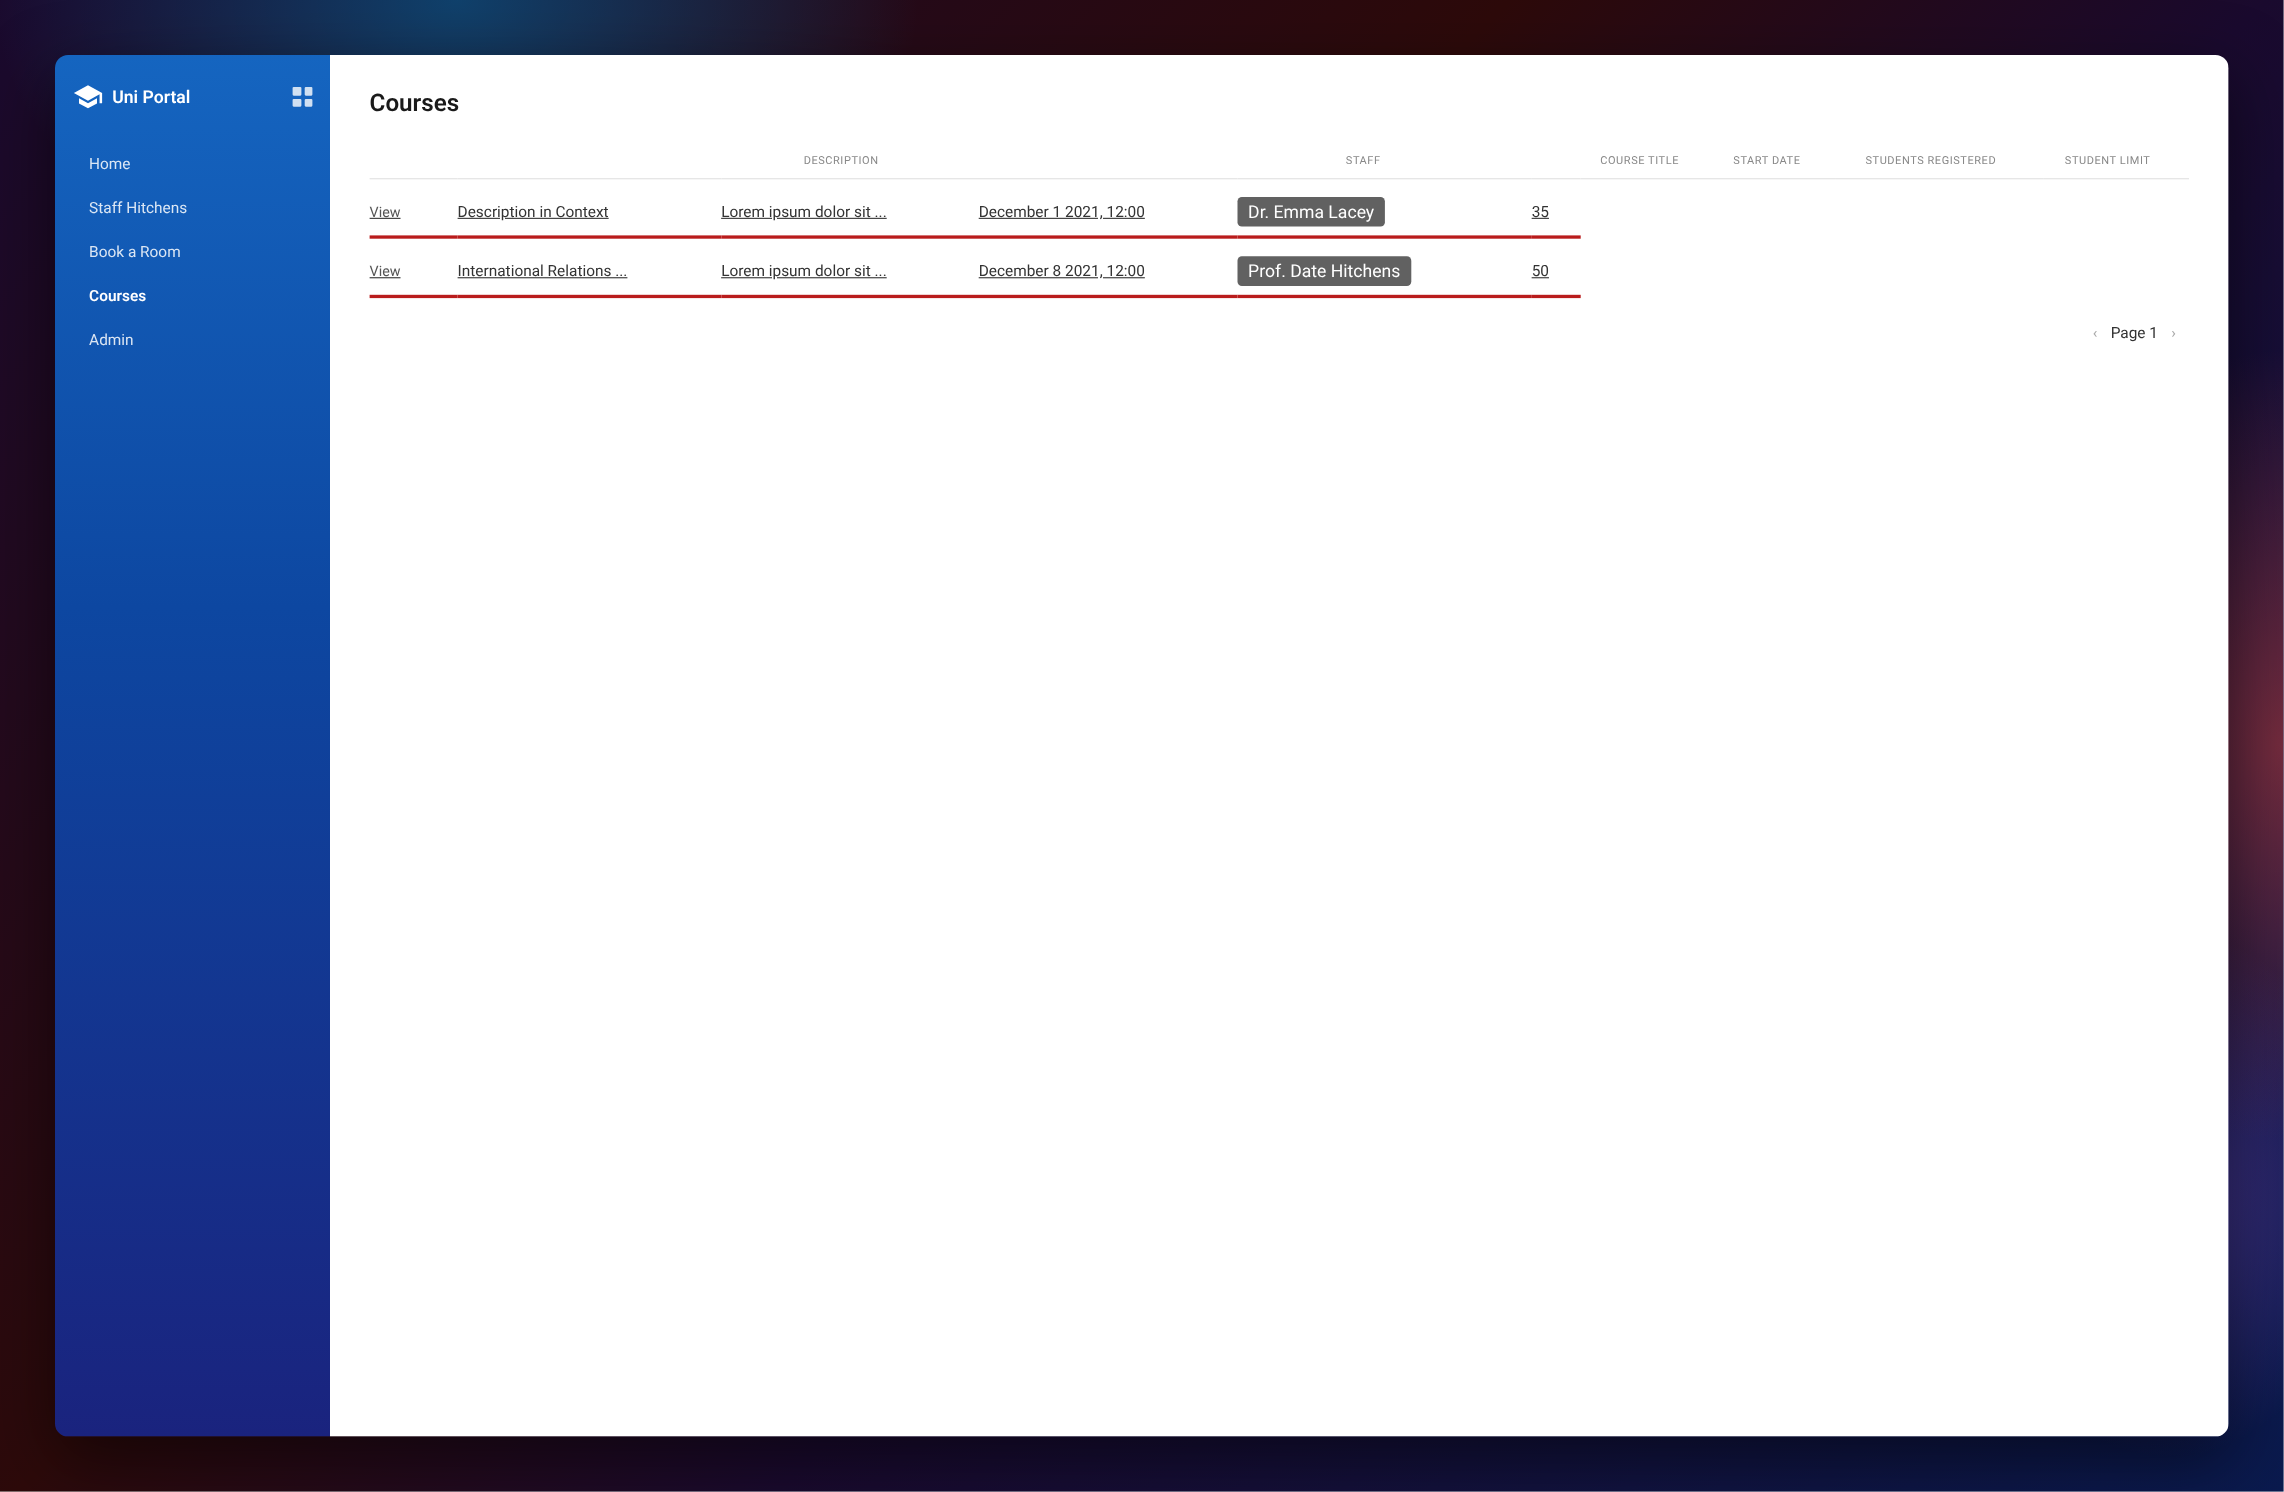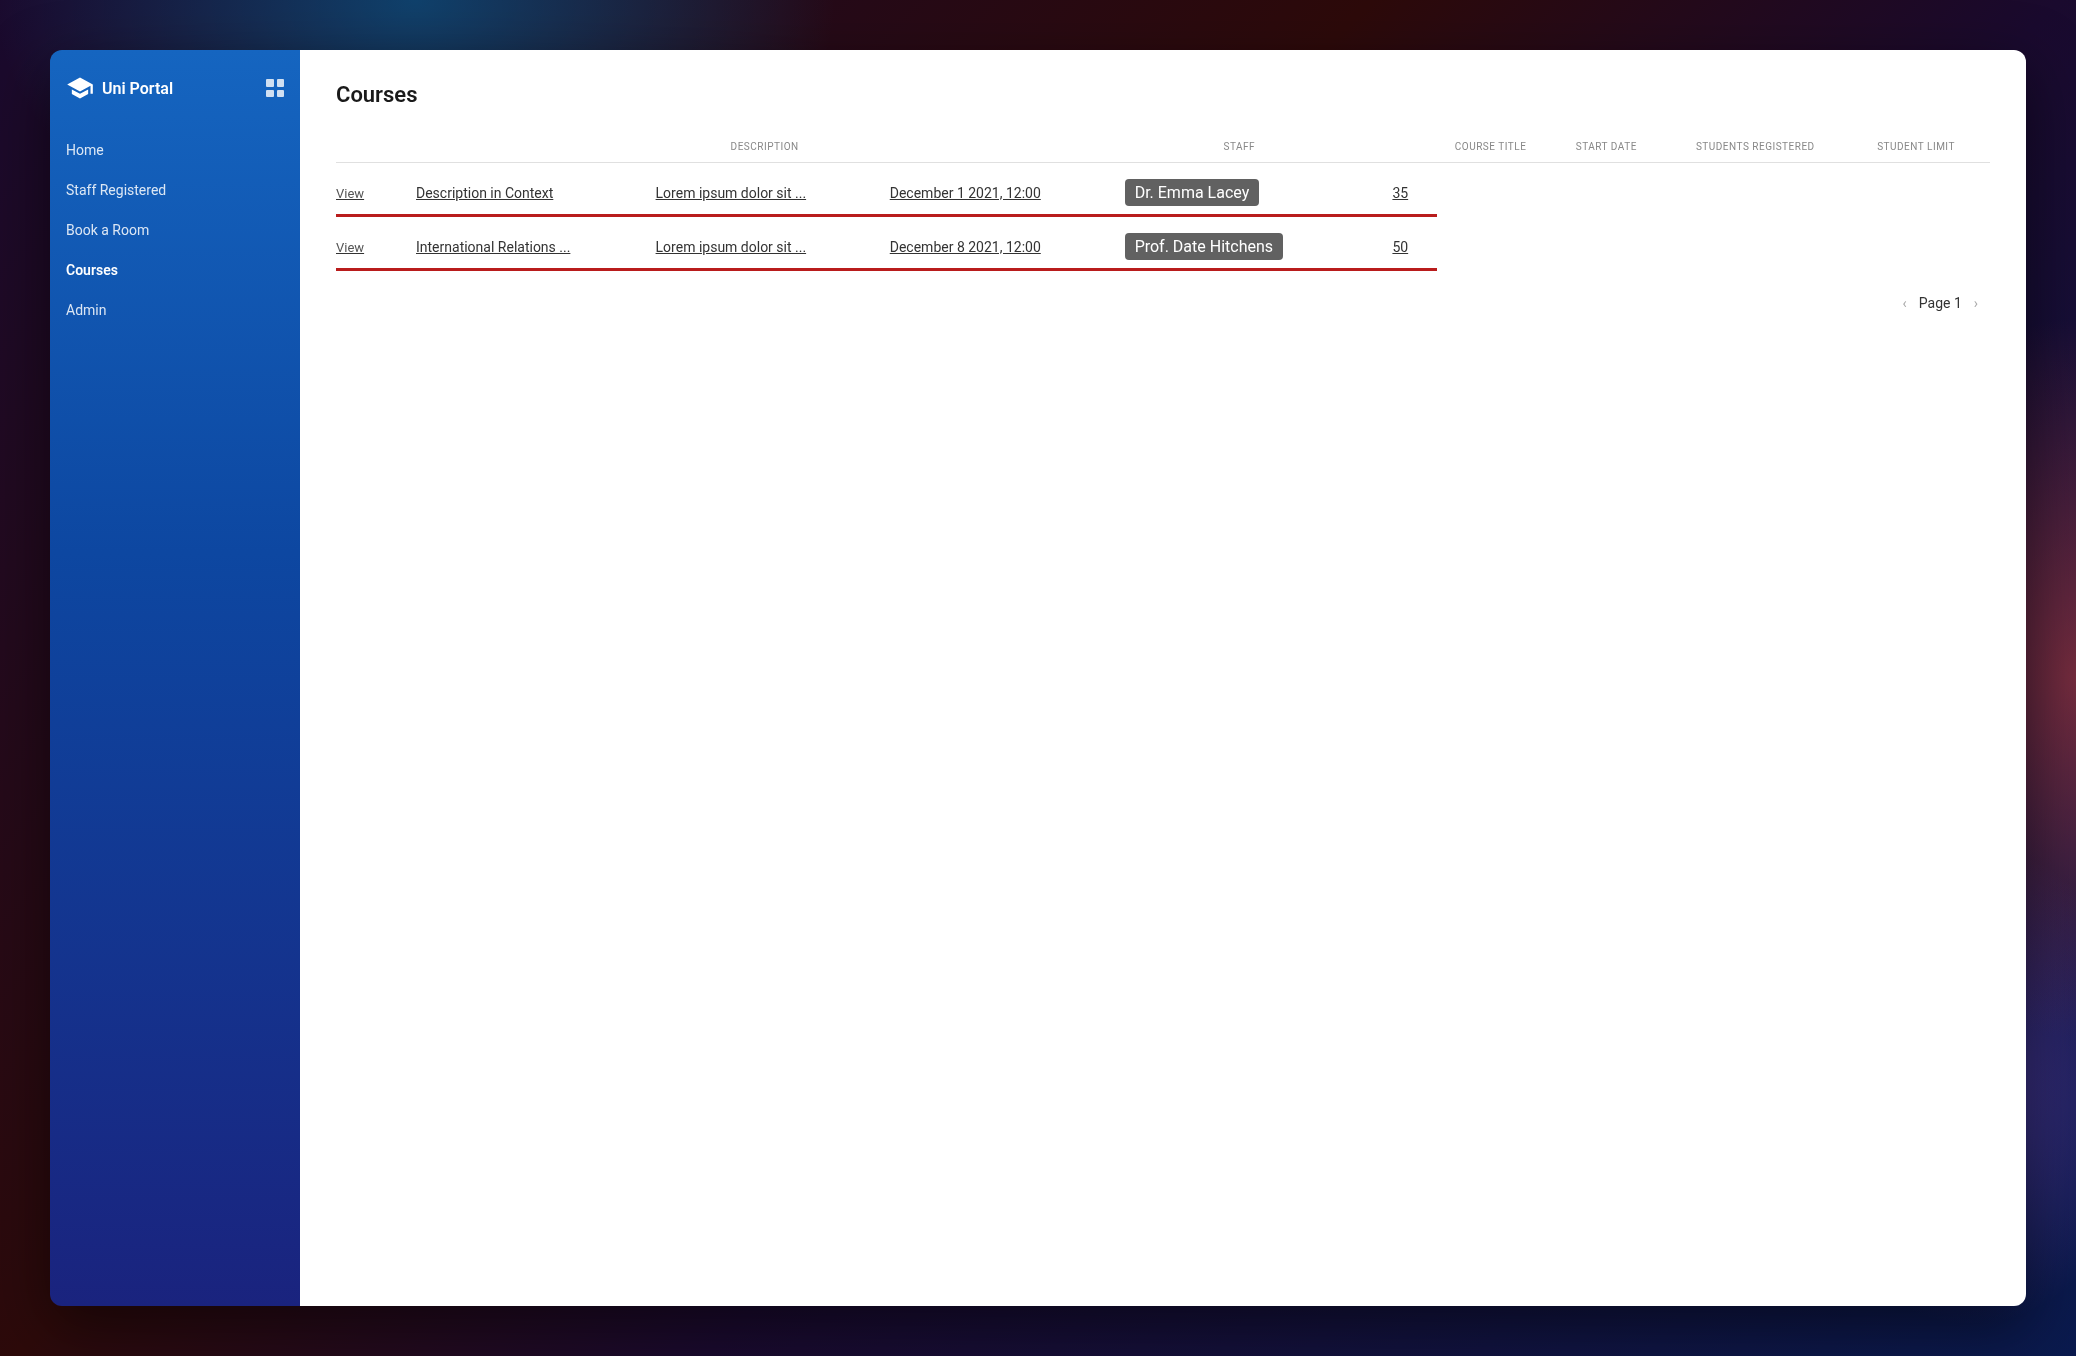--- a/index.html
+++ b/index.html
@@ -89,21 +89,21 @@
       display: block;
     }
 
     .sidebar-nav {
       display: flex;
       flex-direction: column;
       padding: 8px 0;
     }
 
     .nav-item {
-      padding: 12px 16px;
+      padding: 12px 31px;
       color: rgba(255,255,255,0.85);
       font-size: 14px;
       font-weight: 400;
       cursor: pointer;
       transition: background 0.15s;
     }
 
     .nav-item.active {
       color: white;
       font-weight: 600;
@@ -216,21 +216,21 @@
       <div class="grid-icon">
         <span></span>
           <span></span>
           <span></span>
           <span></span>
       </div>
     </div>
     <nav class="sidebar-nav">
 
     <div class="nav-item">Home</div>
-        <div class="nav-item">Staff Registered</div>
+        <div class="nav-item">Staff Hitchens</div>
         <div class="nav-item">Book a Room</div>
         <div class="nav-item active">Courses</div>
         <div class="nav-item">Admin</div>
       </nav>
   </aside>
 
   <main class="main-content">
     <h1 class="page-title">Courses</h1>
 
     <table class="courses-table">

